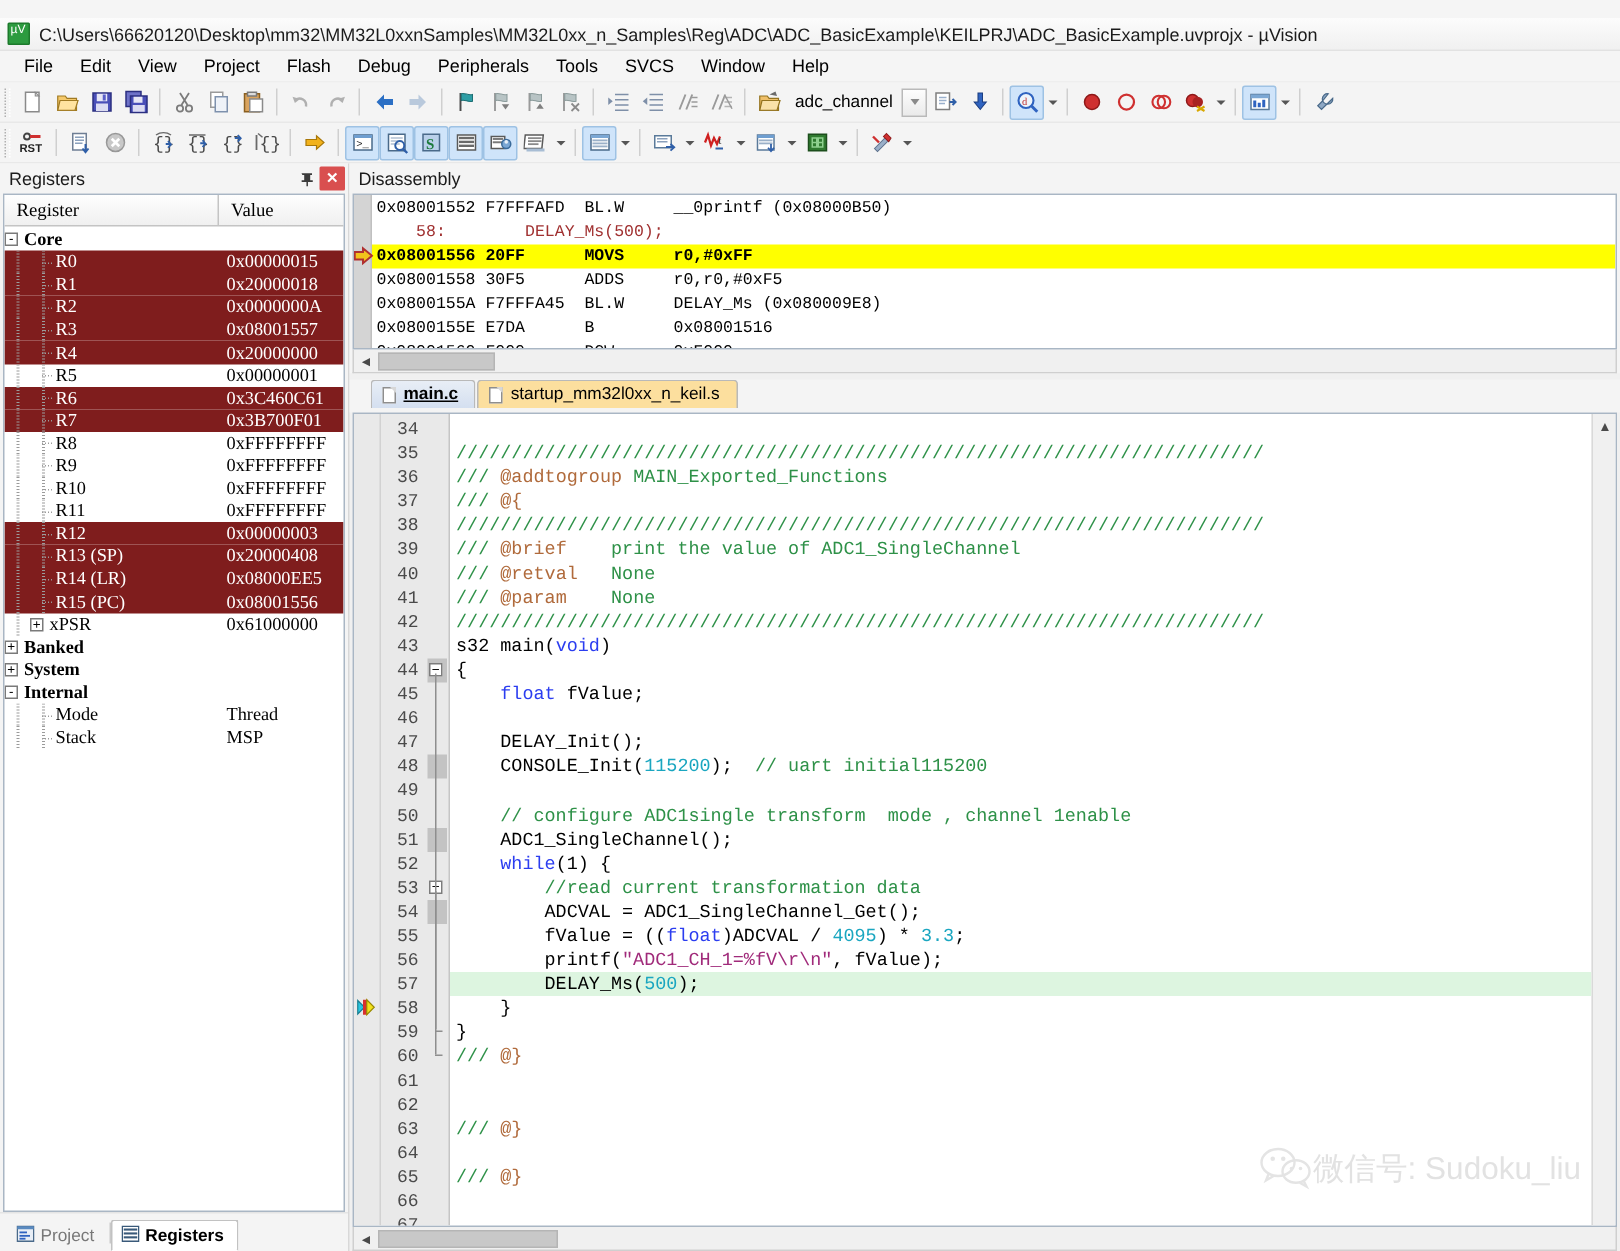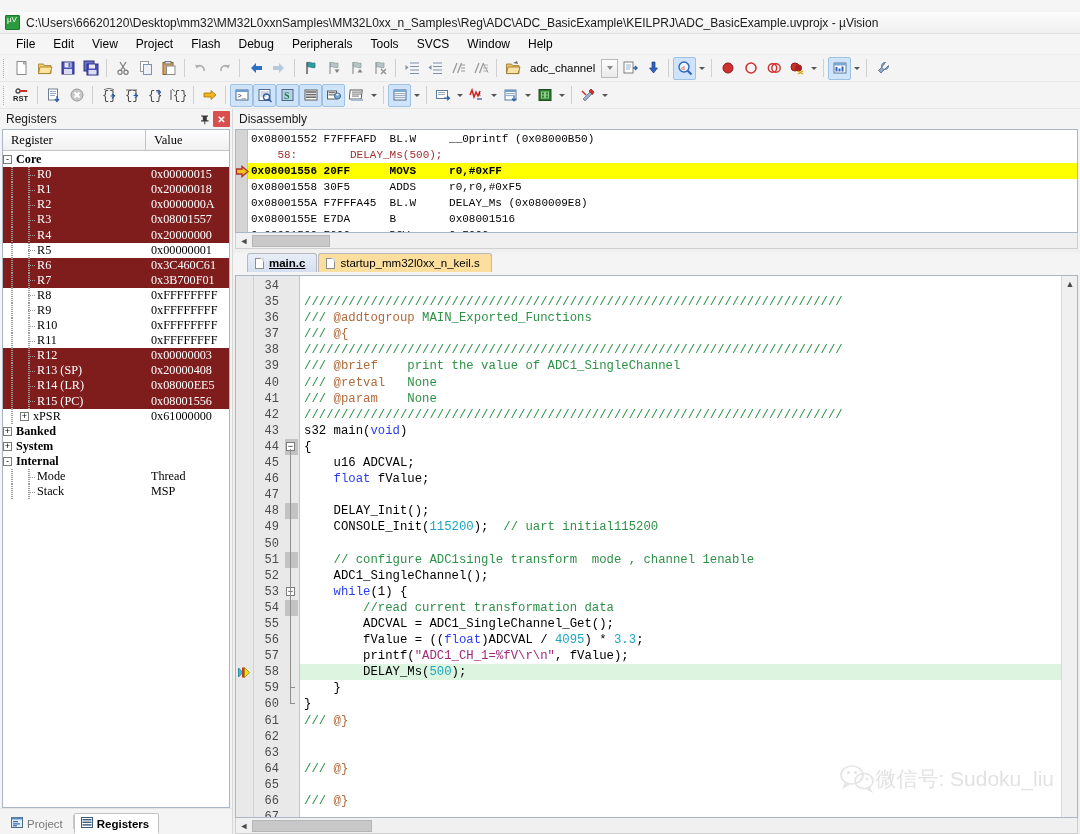--- a/index.html
+++ b/index.html
@@ -1176,21 +1176,20 @@
               <div class="eline"><span class="c-cmt">/////////////////////////////////////////////////////////////////////////</span></div>
               <div class="eline"><span class="c-cmt">/// </span><span class="c-tag">@addtogroup</span><span class="c-cmt"> MAIN_Exported_Functions</span></div>
               <div class="eline"><span class="c-cmt">/// </span><span class="c-tag">@{</span></div>
               <div class="eline"><span class="c-cmt">/////////////////////////////////////////////////////////////////////////</span></div>
               <div class="eline"><span class="c-cmt">/// </span><span class="c-tag">@brief</span><span class="c-cmt">    print the value of ADC1_SingleChannel</span></div>
               <div class="eline"><span class="c-cmt">/// </span><span class="c-tag">@retval</span><span class="c-cmt">   None</span></div>
               <div class="eline"><span class="c-cmt">/// </span><span class="c-tag">@param</span><span class="c-cmt">    None</span></div>
               <div class="eline"><span class="c-cmt">/////////////////////////////////////////////////////////////////////////</span></div>
               <div class="eline"><span class="c-txt">s32 main(</span><span class="c-kw">void</span><span class="c-txt">)</span></div>
               <div class="eline"><span class="c-txt">{</span></div>
-              <div class="eline"><span class="c-txt">    u16 ADCVAL;</span></div>
               <div class="eline"><span class="c-txt">    </span><span class="c-kw">float</span><span class="c-txt"> fValue;</span></div>
               <div class="eline">&nbsp;</div>
               <div class="eline"><span class="c-txt">    DELAY_Init();</span></div>
               <div class="eline"><span class="c-txt">    CONSOLE_Init(</span><span class="c-num">115200</span><span class="c-txt">);  </span><span class="c-cmt">// uart initial115200</span></div>
               <div class="eline">&nbsp;</div>
               <div class="eline"><span class="c-cmt">    // configure ADC1single transform  mode , channel 1enable</span></div>
               <div class="eline"><span class="c-txt">    ADC1_SingleChannel();</span></div>
               <div class="eline"><span class="c-kw">    while</span><span class="c-txt">(1) {</span></div>
               <div class="eline"><span class="c-cmt">        //read current transformation data</span></div>
               <div class="eline"><span class="c-txt">        ADCVAL = ADC1_SingleChannel_Get();</span></div>

